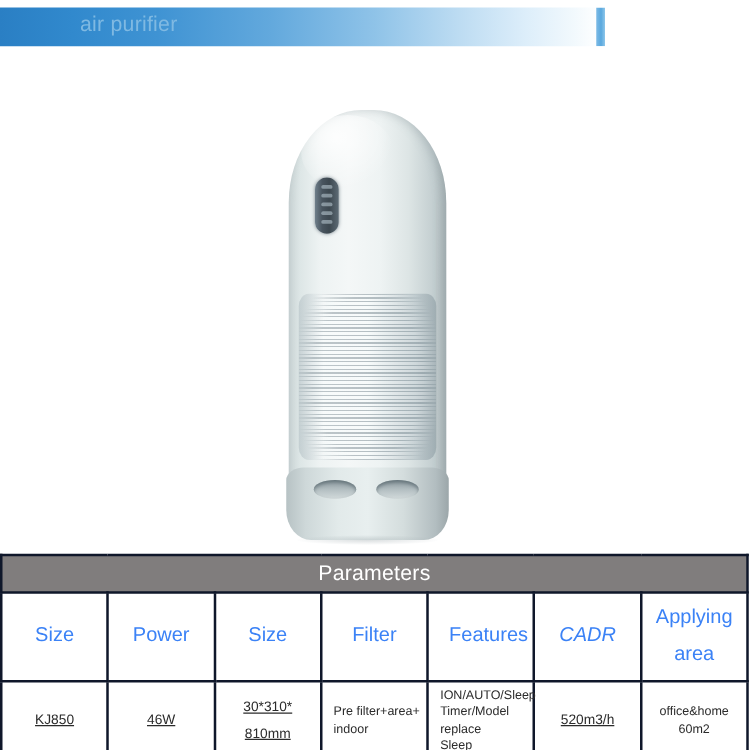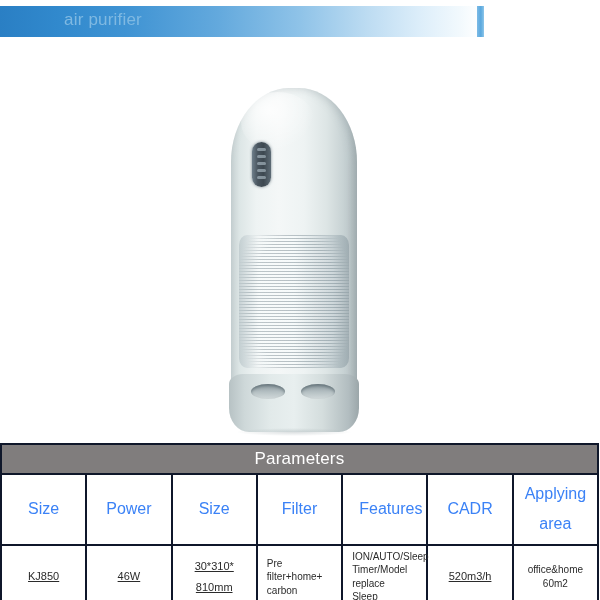--- a/index.html
+++ b/index.html
@@ -288,41 +288,41 @@
   <tbody>
     <tr>
       <td class="title-cell" colspan="7">Parameters</td>
     </tr>
     <tr>
       <td class="head-cell" style="width:65px;">Size</td>
       <td class="head-cell" style="width:68px;">Power</td>
       <td class="head-cell" style="width:67px;margin-left:34px;">Size</td>
       <td class="head-cell" style="width:110px;">Filter</td>
       <td class="head-cell left-align" style="width:130px; text-align:right; padding-left:9px;">Features</td>
-      <td class="head-cell" style="width:75px;">CADR</td>
+      <td class="head-cell" style="width:75px;font-style:italic;">CADR</td>
       <td class="head-cell" style="width:84px;">
         <span class="cell-lines spaced">
           <span>Applying</span>
           <span>area</span>
         </span>
       </td>
     </tr>
     <tr>
       <td class="data-cell big">KJ850</td>
       <td class="data-cell big">46W</td>
       <td class="data-cell big">
         <span class="cell-lines spaced">
           <span>30*310*</span>
           <span>810mm</span>
         </span>
       </td>
       <td class="data-cell left-align">
         <span class="cell-lines">
-          <span>Pre filter+home+</span>
-          <span>carbon</span>
+          <span>Pre filter+area+</span>
+          <span>indoor</span>
         </span>
       </td>
       <td class="data-cell left-align">
         <span class="cell-lines">
           <span>ION/AUTO/Sleep</span>
           <span>Timer/Model replace</span>
           <span>Sleep</span>
         </span>
       </td>
       <td class="data-cell big">520m3/h</td>

